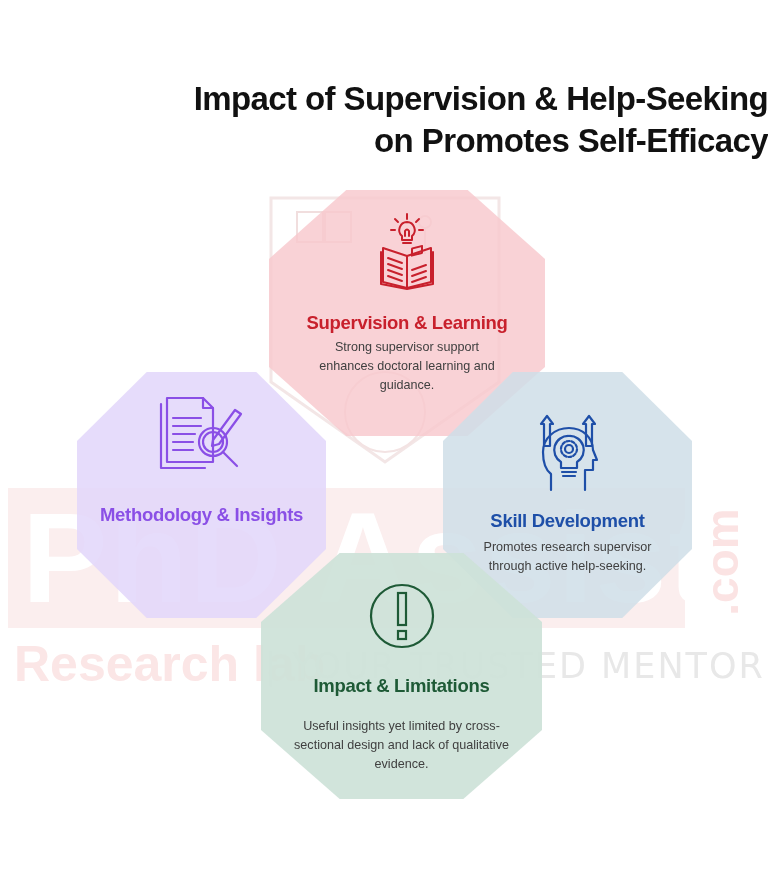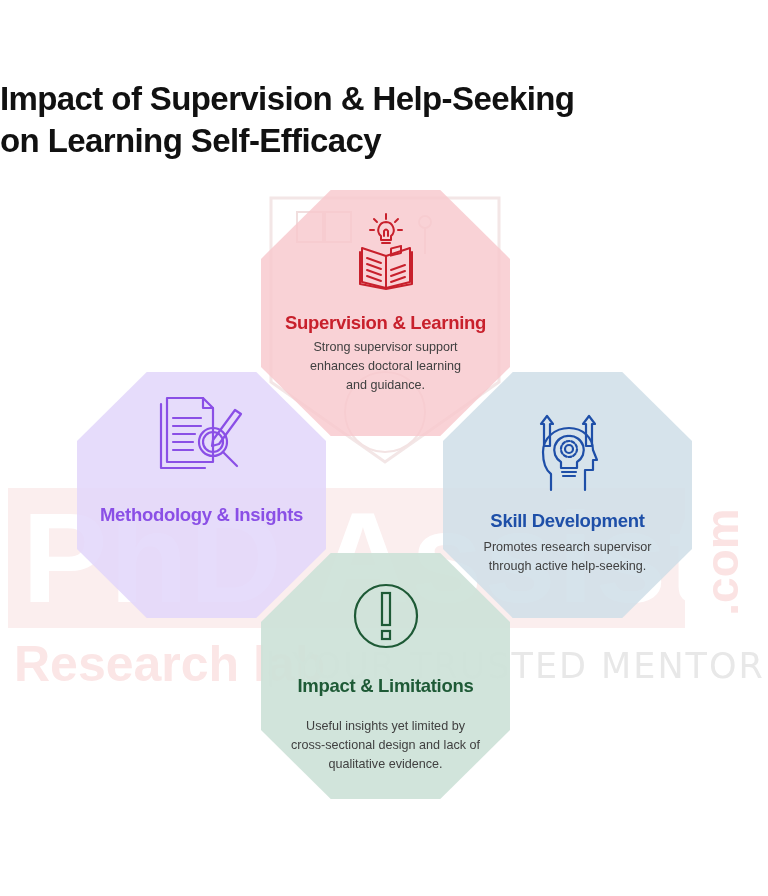--- a/index.html
+++ b/index.html
@@ -1,18 +1,18 @@
 <!DOCTYPE html>
 <html><head>
 <meta charset="utf-8">
 <style>
   html, body { margin:0; padding:0; }
   body { width:768px; height:896px; background:#ffffff; position:relative; overflow:hidden;
          font-family: "Liberation Sans", "DejaVu Sans", sans-serif; }
-  .title { position:absolute; left:0; top:78px; width:768px; text-align:left;
+  .title { position:absolute; left:0; top:78px; width:768px; text-align:right;
            font-weight:bold; font-size:33px; line-height:42px; color:#111111; letter-spacing:-0.6px; }
   .title div { white-space:nowrap; }
 
   
   .wm-crest { position:absolute; left:265px; top:192px; width:240px; height:280px; }
   .wm-band { position:absolute; left:8px; top:488px; width:677px; height:140px; background:#fbeeee; }
   .wm-big { position:absolute; left:22px; top:492px; font-weight:bold; font-size:128px; line-height:132px;
             color:#ffffff; letter-spacing:2px; white-space:nowrap; }
   .wm-com { position:absolute; left:700px; top:492px; width:44px; height:140px; }
   .wm-com span { position:absolute; left:50%; top:50%; transform:translate(-50%,-50%) rotate(-90deg);
@@ -23,31 +23,31 @@
                white-space:nowrap; letter-spacing:2px; font-family:"DejaVu Sans", sans-serif; }
 
   
   .oct { position:absolute; width:249px; height:246px;
          clip-path: polygon(28% 0, 72% 0, 100% 28%, 100% 72%, 72% 100%, 28% 100%, 0 72%, 0 28%); }
   .oct .icon { position:absolute; left:50%; transform:translateX(-50%); }
   .oct .head { position:absolute; left:0; width:100%; text-align:center; font-weight:bold; font-size:18.5px;
                white-space:nowrap; letter-spacing:-0.3px; }
   .oct .desc { position:absolute; left:12px; right:12px; text-align:center; font-size:12.6px; line-height:19px; color:#404040; }
 
-  #oct-top { left:261px; top:190px; background:rgba(248,200,205,0.82); }
+  #oct-top { left:269px; top:190px; background:rgba(248,200,205,0.82);padding-left:27px; }
   #oct-left { left:77px; top:372px; background:rgba(226,214,250,0.85); }
   #oct-right { left:443px; top:372px; background:rgba(207,222,232,0.85); }
-  #oct-bottom { left:261px; top:553px; background:rgba(205,226,216,0.92); }
+  #oct-bottom { left:261px; top:553px; background:rgba(205,226,216,0.92);padding-left:32px; }
 </style>
 </head>
 <body>
 
 <div class="title">
   <div>Impact of Supervision &amp; Help-Seeking</div>
-  <div>on Learning Self-Efficacy</div>
+  <div>on Promotes Self-Efficacy</div>
 </div>
 
 <svg class="wm-crest" viewBox="0 0 240 280">
   <path d="M6 6 H234 V190 L120 270 L6 190 Z" fill="none" stroke="#f3e6e6" stroke-width="3"></path>
   <g fill="none" stroke="#f1dede" stroke-width="2">
     <rect x="32" y="20" width="26" height="30"></rect>
       <rect x="60" y="20" width="26" height="30"></rect>
     <rect x="200" y="22" width="0" height="0"></rect>
     <circle cx="160" cy="30" r="6"></circle>
       <line x1="160" y1="36" x2="160" y2="62"></line>

